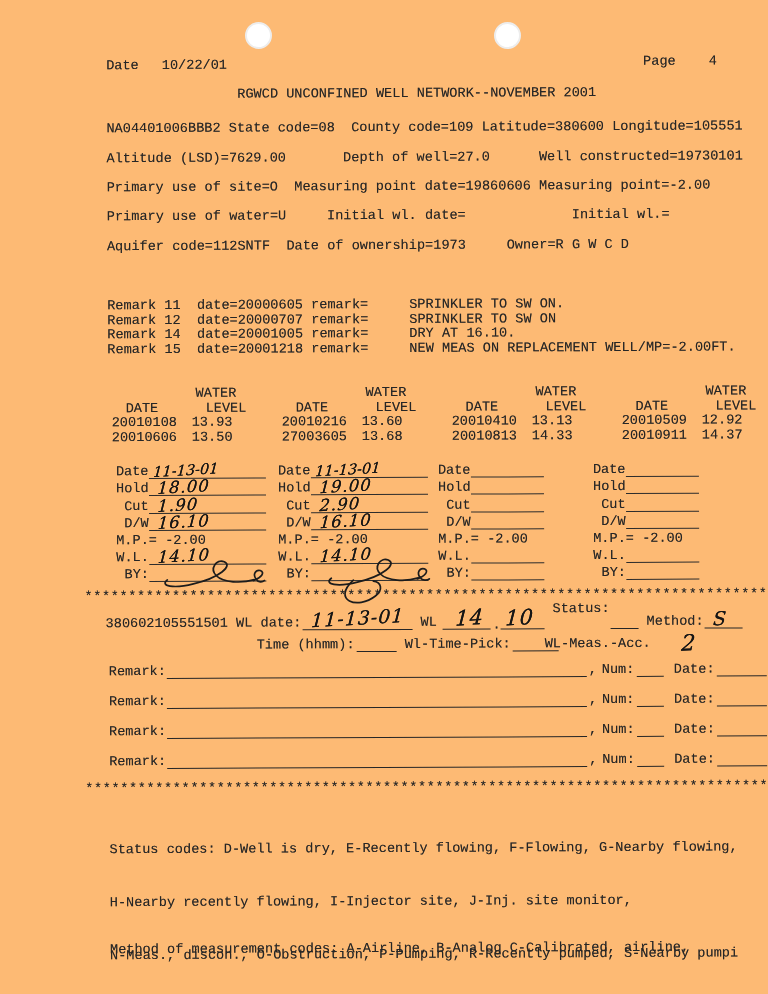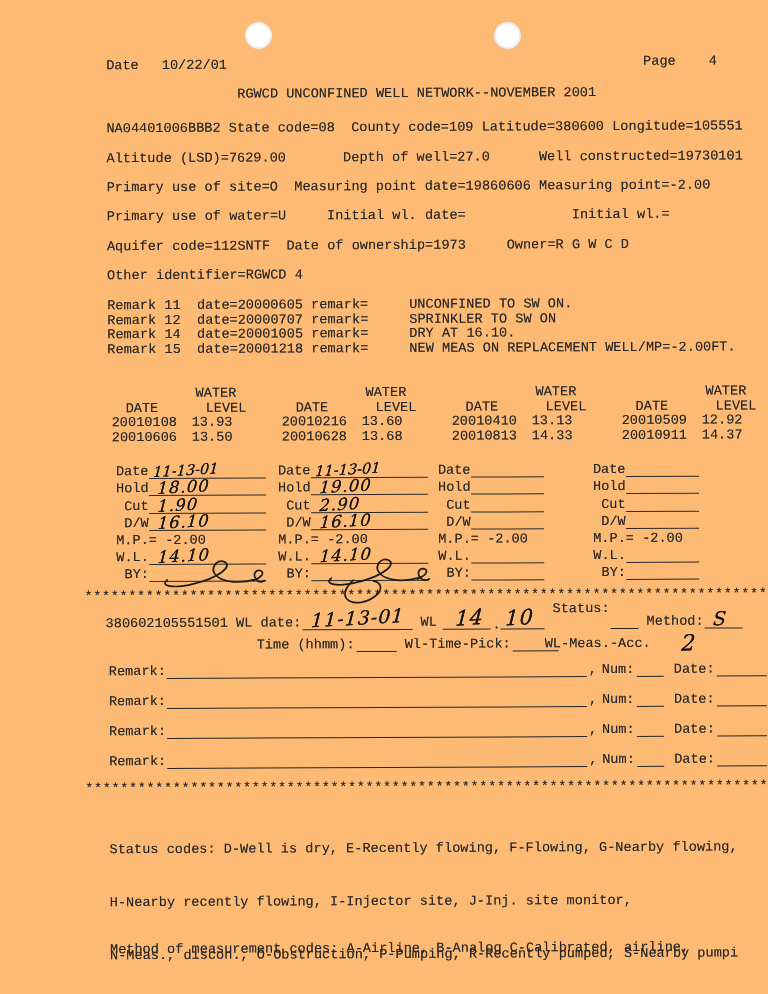--- a/index.html
+++ b/index.html
@@ -59,24 +59,23 @@
 
     <div class="abs typ" style="left:108px;top:57px;"><span>Date</span><span style="margin-left:23px;">10/22/01</span></div>
     <div class="abs typ" style="left:645px;top:55px;"><span>Page</span><span style="margin-left:33px;">4</span></div>
     <div class="abs typ" style="left:239px;top:86px;">RGWCD UNCONFINED WELL NETWORK--NOVEMBER 2001</div>
 
     <div class="abs typ" style="left:108px;top:120px;">NA04401006BBB2 State code=08  County code=109 Latitude=380600 Longitude=105551</div>
     <div class="abs typ" style="left:108px;top:150px;">Altitude (LSD)=7629.00       Depth of well=27.0      Well constructed=19730101</div>
     <div class="abs typ" style="left:108px;top:179px;">Primary use of site=O  Measuring point date=19860606 Measuring point=-2.00</div>
     <div class="abs typ" style="left:108px;top:208px;">Primary use of water=U     Initial wl. date=             Initial wl.=</div>
     <div class="abs typ" style="left:108px;top:238px;">Aquifer code=112SNTF  Date of ownership=1973     Owner=R G W C D</div>
-    <div class="abs typ" style="left:108px;top:267px;">Other identifier=RGWCD 4</div>
 
     <div class="abs typ" style="left:108px;top:297px;white-space:normal;">
-      <div class="rlog-row"><span class="pre">Remark 11  date=20000605 remark=</span><span class="rlog-text">UNCONFINED TO SW ON.</span></div>
+      <div class="rlog-row"><span class="pre">Remark 11  date=20000605 remark=</span><span class="rlog-text">SPRINKLER TO SW ON.</span></div>
       <div class="rlog-row"><span class="pre">Remark 12  date=20000707 remark=</span><span class="rlog-text">SPRINKLER TO SW ON</span></div>
       <div class="rlog-row"><span class="pre">Remark 14  date=20001005 remark=</span><span class="rlog-text">DRY AT 16.10.</span></div>
       <div class="rlog-row"><span class="pre">Remark 15  date=20001218 remark=</span><span class="rlog-text">NEW MEAS ON REPLACEMENT WELL/MP=-2.00FT.</span></div>
     </div>
 
     <div class="wl-group typ" style="left:112px;">
       <div class="wl-row">
           <span class="wl-date"> </span>
           <span class="wl-level wl-hdr-sp">WATER</span>
         </div>
@@ -100,21 +99,21 @@
         </div>
       <div class="wl-row">
           <span class="wl-date wl-hdr-date">DATE</span>
           <span class="wl-level">LEVEL</span>
         </div>
       <div class="wl-row">
           <span class="wl-date">20010216</span>
           <span class="wl-level">13.60</span>
         </div>
       <div class="wl-row">
-          <span class="wl-date">20010628</span>
+          <span class="wl-date">27003605</span>
           <span class="wl-level">13.68</span>
         </div>
     </div>
     <div class="wl-group typ" style="left:452px;">
       <div class="wl-row">
           <span class="wl-date"> </span>
           <span class="wl-level wl-hdr-sp">WATER</span>
         </div>
       <div class="wl-row">
           <span class="wl-date wl-hdr-date">DATE</span>

